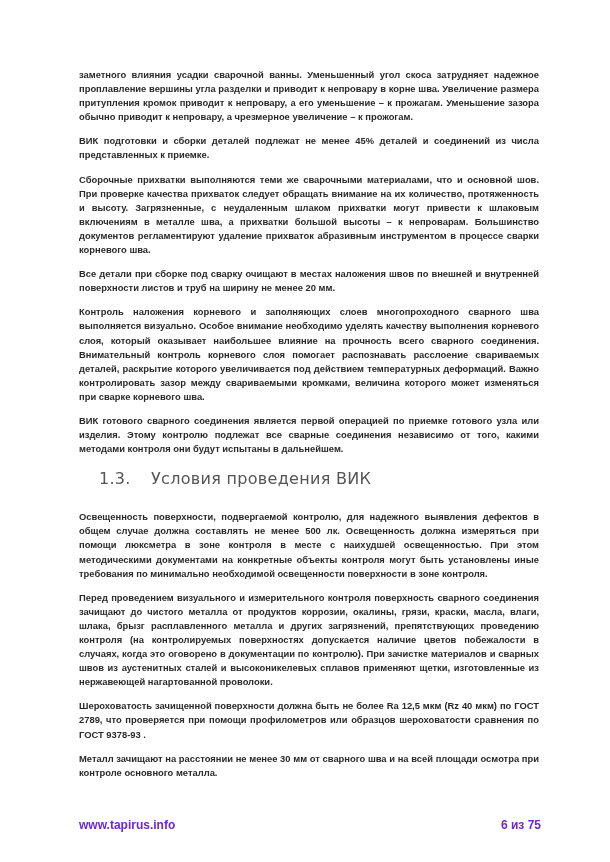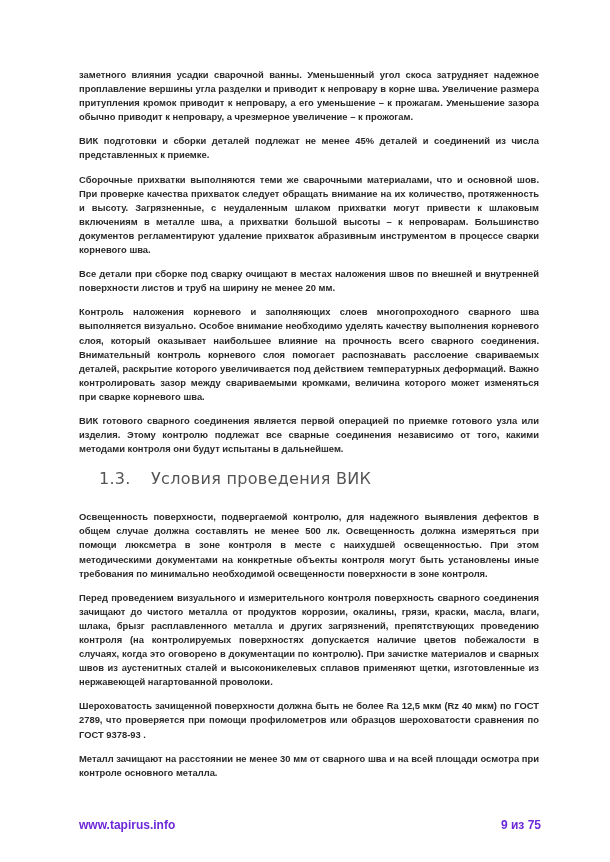--- a/index.html
+++ b/index.html
@@ -55,15 +55,15 @@
     </div>
 
     <p class="para">Освещенность поверхности, подвергаемой контролю, для надежного выявления дефектов в общем случае должна составлять не менее 500 лк. Освещенность должна измеряться при помощи люксметра в зоне контроля в месте с наихудшей освещенностью. При этом методическими документами на конкретные объекты контроля могут быть установлены иные требования по минимально необходимой освещенности поверхности в зоне контроля.</p>
     <p class="para">Перед проведением визуального и измерительного контроля поверхность сварного соединения зачищают до чистого металла от продуктов коррозии, окалины, грязи, краски, масла, влаги, шлака, брызг расплавленного металла и других загрязнений, препятствующих проведению контроля (на контролируемых поверхностях допускается наличие цветов побежалости в случаях, когда это оговорено в документации по контролю). При зачистке материалов и сварных швов из аустенитных сталей и высоконикелевых сплавов применяют щетки, изготовленные из нержавеющей нагартованной проволоки.</p>
     <p class="para">Шероховатость зачищенной поверхности должна быть не более Ra 12,5 мкм (Rz 40 мкм) по ГОСТ 2789, что проверяется при помощи профилометров или образцов шероховатости сравнения по ГОСТ 9378-93 .</p>
     <p class="para">Металл зачищают на расстоянии не менее 30 мм от сварного шва и на всей площади осмотра при контроле основного металла.</p>
   </div>
 
   <div class="footer">
     <span class="site">www.tapirus.info</span>
-    <span class="pager">9 из 75</span>
+    <span class="pager">6 из 75</span>
   </div>
 </div>
 
 </body></html>

